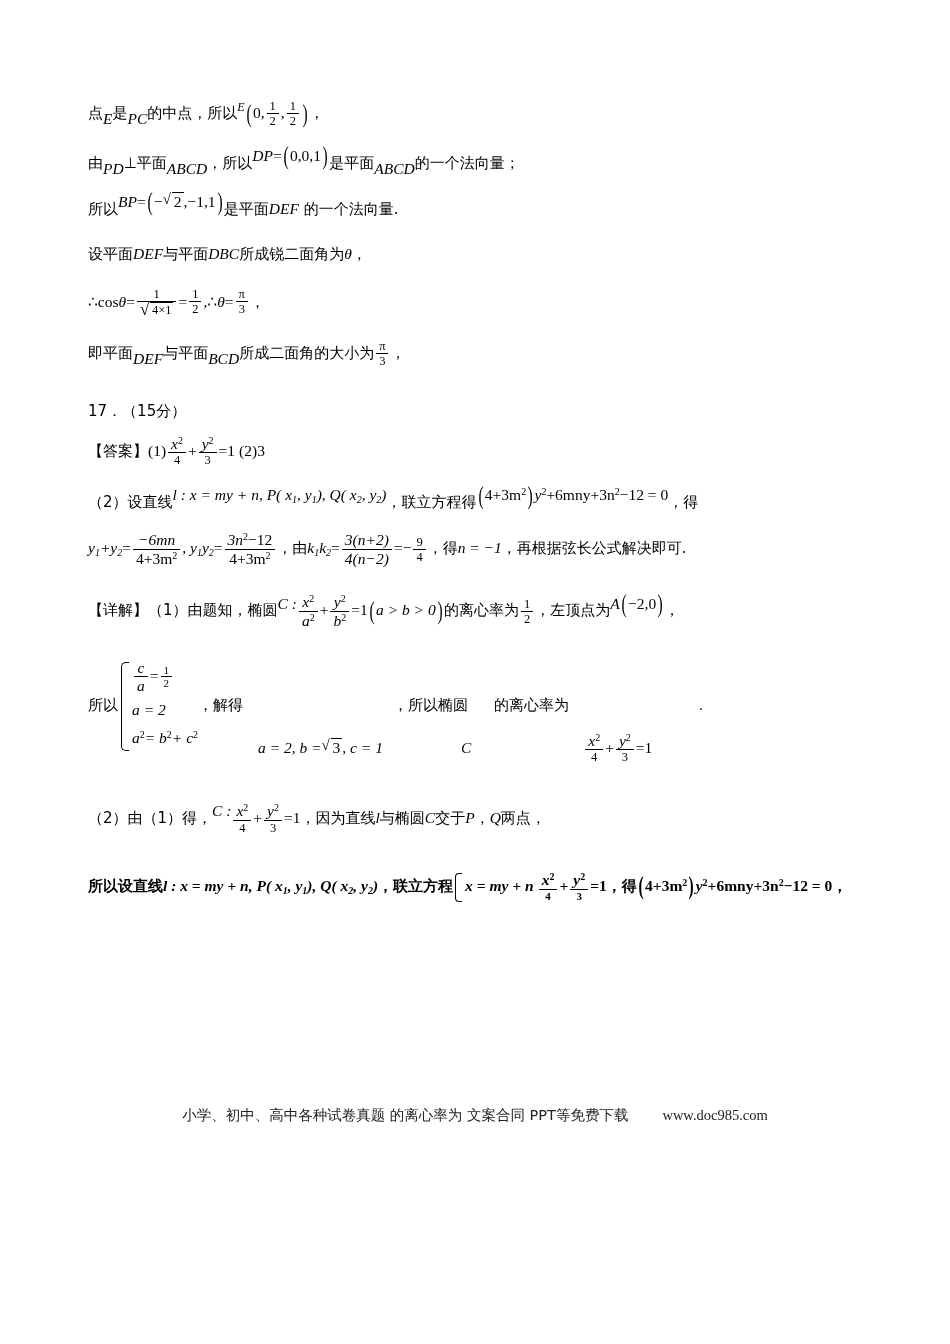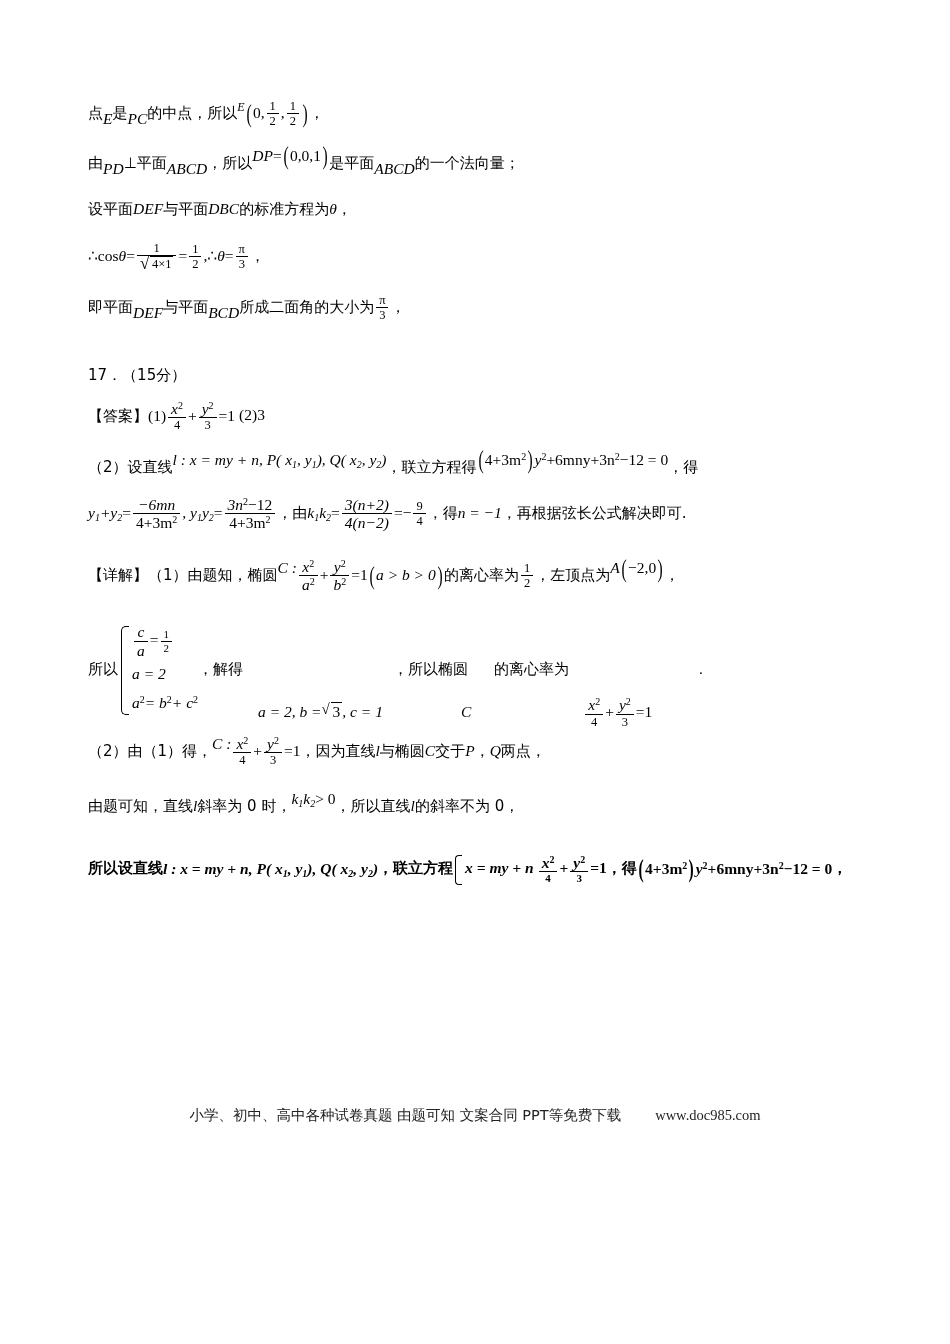--- a/index.html
+++ b/index.html
@@ -125,34 +125,37 @@
 
   <div class="line">
     <span class="cn">点</span><span class="mi lower">E</span><span class="cn">是</span><span class="mi lower">PC</span><span class="cn">的中点，所以</span><span class="mi raise small">E</span><span class="paren">(</span><span class="mn">0,</span><span class="frac"><span class="num">1</span><span class="den">2</span></span><span class="mn">,</span><span class="frac"><span class="num">1</span><span class="den">2</span></span><span class="paren">)</span><span class="cn">，</span>
   </div>
 
   <div class="line">
     <span class="cn">由</span><span class="mi lower">PD</span><span class="cn">⊥平面</span><span class="mi lower">ABCD</span><span class="cn">，所以</span><span class="mi raise">DP</span><span class="mn raise">=</span><span class="raise"><span class="paren">(</span><span class="mn">0,0,1</span><span class="paren">)</span></span><span class="cn">是平面</span><span class="mi lower">ABCD</span><span class="cn">的一个法向量；</span>
   </div>
 
 
-
-  <div class="line">
-    <span class="cn">设平面</span><span class="mi">DEF</span><span class="cn">与平面</span><span class="mi">DBC</span><span class="cn">的标准方程为</span><span class="mi">θ</span><span class="cn">，</span>
+  <div class="line">
+    <span class="cn">所以</span><span class="mi raise">BP</span><span class="mn raise">=</span><span class="raise"><span class="paren">(</span><span class="mn">−</span><span class="sqrt"><span class="rad mn">2</span></span><span class="mn">,−1,1</span><span class="paren">)</span></span><span class="cn">是平面</span><span class="mi">DEF</span><span class="cn"> 的一个法向量.</span>
+  </div>
+
+  <div class="line">
+    <span class="cn">设平面</span><span class="mi">DEF</span><span class="cn">与平面</span><span class="mi">DBC</span><span class="cn">所成锐二面角为</span><span class="mi">θ</span><span class="cn">，</span>
   </div>
 
   <div class="line">
     <span class="mn">∴cos</span><span class="mi">θ</span><span class="mn">=</span><span class="frac"><span class="num">1</span><span class="den"><span class="sqrtf"><span class="rad">4×1</span></span></span></span><span class="mn">=</span><span class="frac"><span class="num">1</span><span class="den">2</span></span><span class="mn">,∴</span><span class="mi">θ</span><span class="mn">=</span><span class="frac"><span class="num">π</span><span class="den">3</span></span><span class="cn">，</span>
   </div>
 
   <div class="line">
     <span class="cn">即平面</span><span class="mi lower">DEF</span><span class="cn">与平面</span><span class="mi lower">BCD</span><span class="cn">所成二面角的大小为</span><span class="frac"><span class="num">π</span><span class="den">3</span></span><span class="cn">，</span>
   </div>
 
-  <div class="line tight" style="margin-top:40px;">
+  <div class="line tight" style="margin-top:30px;">
     <span class="cn">17．（15分）</span>
   </div>
 
   <div class="line">
     <span class="cn">【答案】</span><span class="mn">(1)</span><span class="frac"><span class="num"><span class="mi">x</span><span class="sup">2</span></span><span class="den">4</span></span><span class="mn">+</span><span class="frac"><span class="num"><span class="mi">y</span><span class="sup">2</span></span><span class="den">3</span></span><span class="mn">=1</span><span class="mn" style="margin-left:4px;">(2)3</span>
   </div>
 
 
   <div class="line tight">
     <span class="cn">（2）设直线</span><span class="mi raise"><span>l : x = my + n, P( x</span><span class="sub">1</span><span>, y</span><span class="sub">1</span><span>), Q( x</span><span class="sub">2</span><span>, y</span><span class="sub">2</span><span>)</span></span><span class="cn">，联立方程得</span><span class="raise"><span class="paren">(</span><span class="mn">4+3m</span><span class="sup">2</span><span class="paren">)</span><span class="mi">y</span><span class="sup">2</span><span class="mn">+6mny+3n</span><span class="sup">2</span><span class="mn">−12 = 0</span></span><span class="cn">，得</span>
@@ -167,36 +170,33 @@
   </div>
 
   <div class="line" style="margin-top:30px; margin-bottom:26px;">
     <span class="cn">所以</span><span class="system">
       <span class="row"><span class="frac" style="font-size:11px;"><span class="num mi">c</span><span class="den mi">a</span></span><span class="mn">=</span><span class="frac" style="font-size:11px;"><span class="num">1</span><span class="den">2</span></span></span>
       <span class="row mi">a = 2</span>
       <span class="row"><span class="mi">a</span><span class="sup">2</span><span class="mi">= b</span><span class="sup">2</span><span class="mi">+ c</span><span class="sup">2</span></span>
     </span><span class="cn">，解得</span><span class="inlineblk" style="width:150px;"></span><span class="cn">，所以椭圆</span><span class="inlineblk" style="width:26px;"></span><span class="cn">的离心率为</span><span class="inlineblk" style="width:130px;"></span><span class="mn">.</span>
   </div>
 
-  <div class="line" style="margin-top:-46px; margin-bottom:6px;">
+  <div class="line" style="margin-top:-46px; margin-bottom:38px;">
     <span class="inlineblk" style="width:170px;"></span><span class="mi">a = 2, b =</span><span class="sqrt"><span class="rad mn">3</span></span><span class="mi">, c = 1</span><span class="inlineblk" style="width:78px;"></span><span class="mi">C</span><span class="inlineblk" style="width:112px;"></span><span class="frac"><span class="num"><span class="mi">x</span><span class="sup">2</span></span><span class="den">4</span></span><span class="mn">+</span><span class="frac"><span class="num"><span class="mi">y</span><span class="sup">2</span></span><span class="den">3</span></span><span class="mn">=1</span>
   </div>
 
   <div class="line" style="margin-top:6px;">
     <span class="cn">（2）由（1）得，</span><span class="mi raise">C :</span><span class="frac"><span class="num"><span class="mi">x</span><span class="sup">2</span></span><span class="den">4</span></span><span class="mn">+</span><span class="frac"><span class="num"><span class="mi">y</span><span class="sup">2</span></span><span class="den">3</span></span><span class="mn">=1</span><span class="cn">，因为直线</span><span class="mi">l</span><span class="cn">与椭圆</span><span class="mi">C</span><span class="cn">交于</span><span class="mi">P</span><span class="cn">，</span><span class="mi">Q</span><span class="cn">两点，</span>
   </div>
 
-  <div class="line" style="margin-top:26px;">
-    <span class="cn">由题可知，直线</span><span class="mi">l</span><span class="cn">斜率为 0 时，</span><span class="raise"><span class="mi">k</span><span class="sub">1</span><span class="mi">k</span><span class="sub">2</span><span class="mn">&gt; 0</span></span><span class="cn">，所以直线</span><span class="mi">l</span><span class="cn">的斜率不为 0，</span>
-  </div>
 
   <div class="line" style="margin-top:36px;font-weight:bold;">
     <span class="cn">所以设直线</span><span class="mi"><span>l : x = my + n, P( x</span><span class="sub">1</span><span>, y</span><span class="sub">1</span><span>), Q( x</span><span class="sub">2</span><span>, y</span><span class="sub">2</span><span>)</span></span><span class="cn">，联立方程</span><span class="sysbr">
       <span class="row mi">x = my + n</span>
       <span class="row"><span class="frac" style="font-size:11px;"><span class="num"><span class="mi">x</span><span class="sup">2</span></span><span class="den">4</span></span><span class="mn">+</span><span class="frac" style="font-size:11px;"><span class="num"><span class="mi">y</span><span class="sup">2</span></span><span class="den">3</span></span><span class="mn">=1</span></span>
     </span><span class="cn">，得</span><span><span class="paren">(</span><span class="mn">4+3m</span><span class="sup">2</span><span class="paren">)</span><span class="mi">y</span><span class="sup">2</span><span class="mn">+6mny+3n</span><span class="sup">2</span><span class="mn">−12 = 0</span></span><span class="cn">，</span>
   </div>
 
   <div class="footer">
-    <span>小学、初中、高中各种试卷真题  由题可知  文案合同  PPT等免费下载</span><span class="url">www.doc985.com</span>
+    <span>小学、初中、高中各种试卷真题  的离心率为  文案合同  PPT等免费下载</span><span class="url">www.doc985.com</span>
   </div>
 
 </div>
 
 </body></html>

